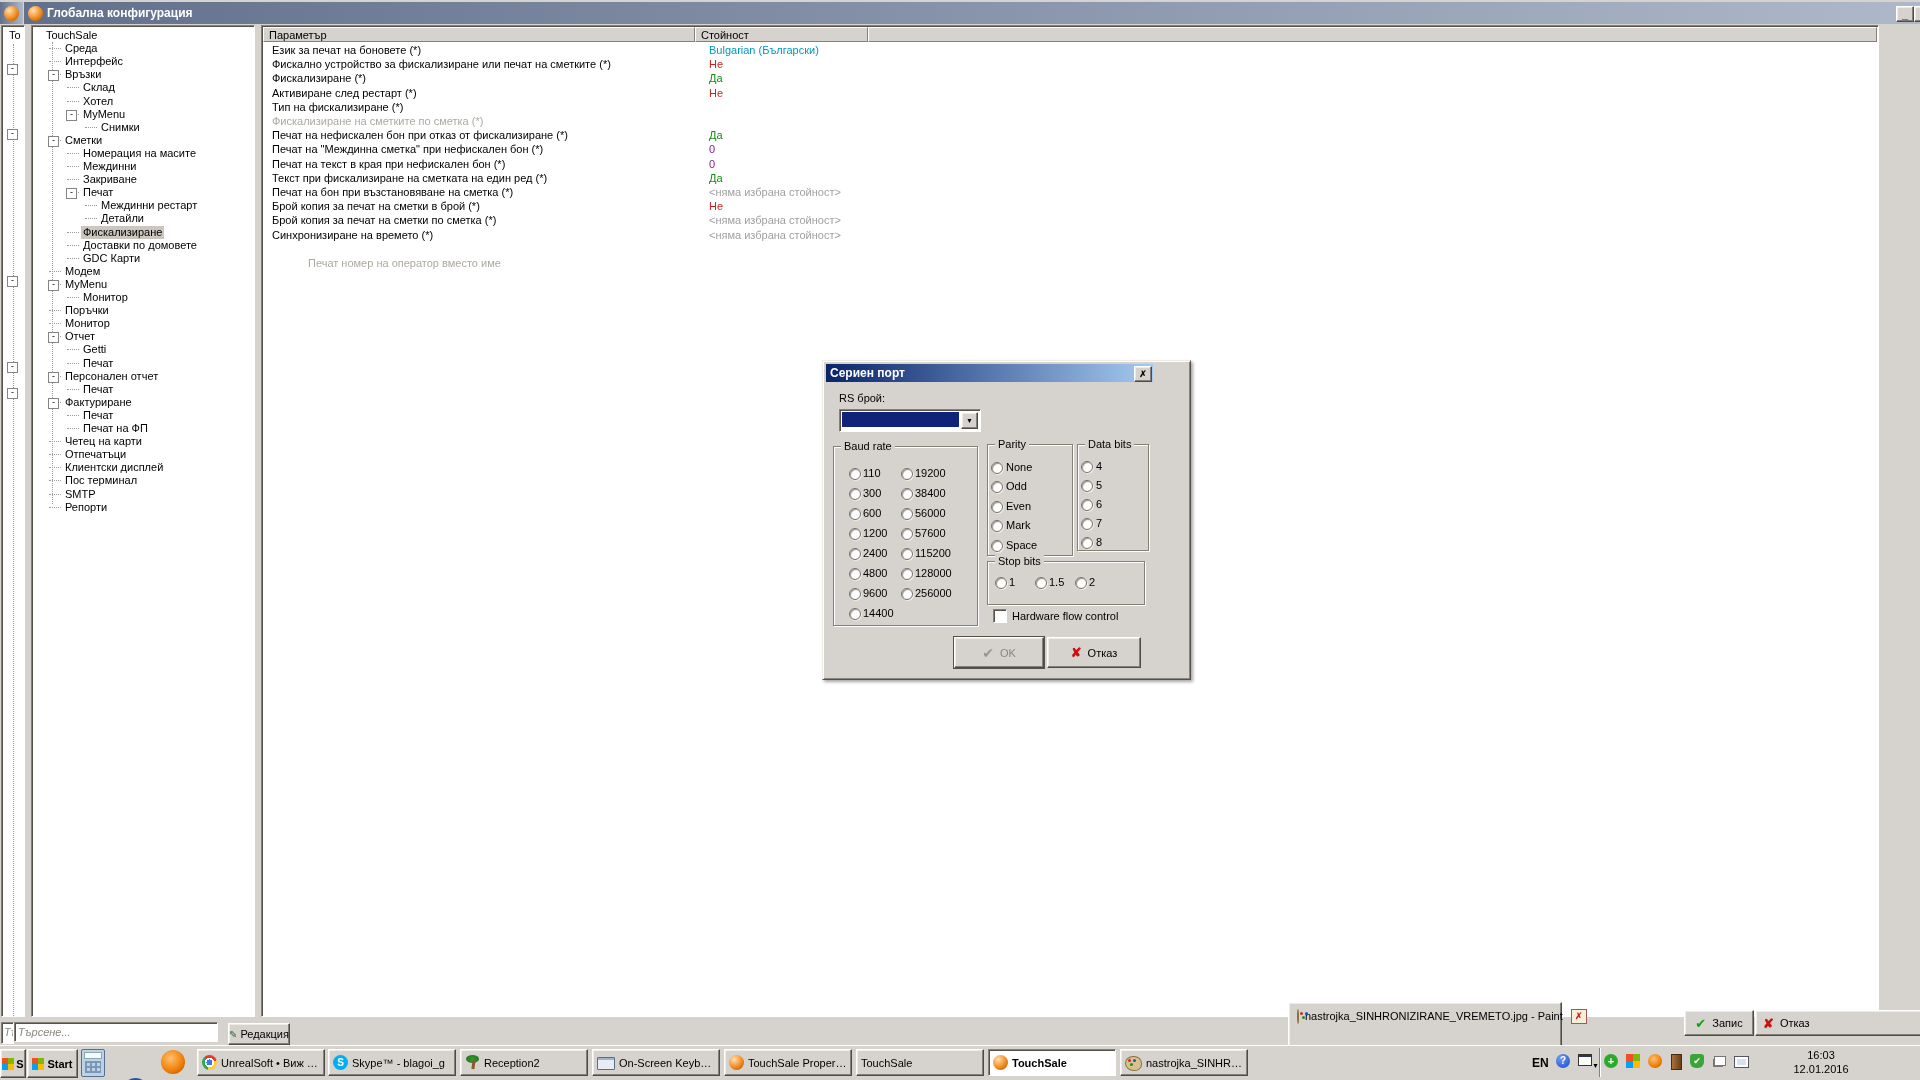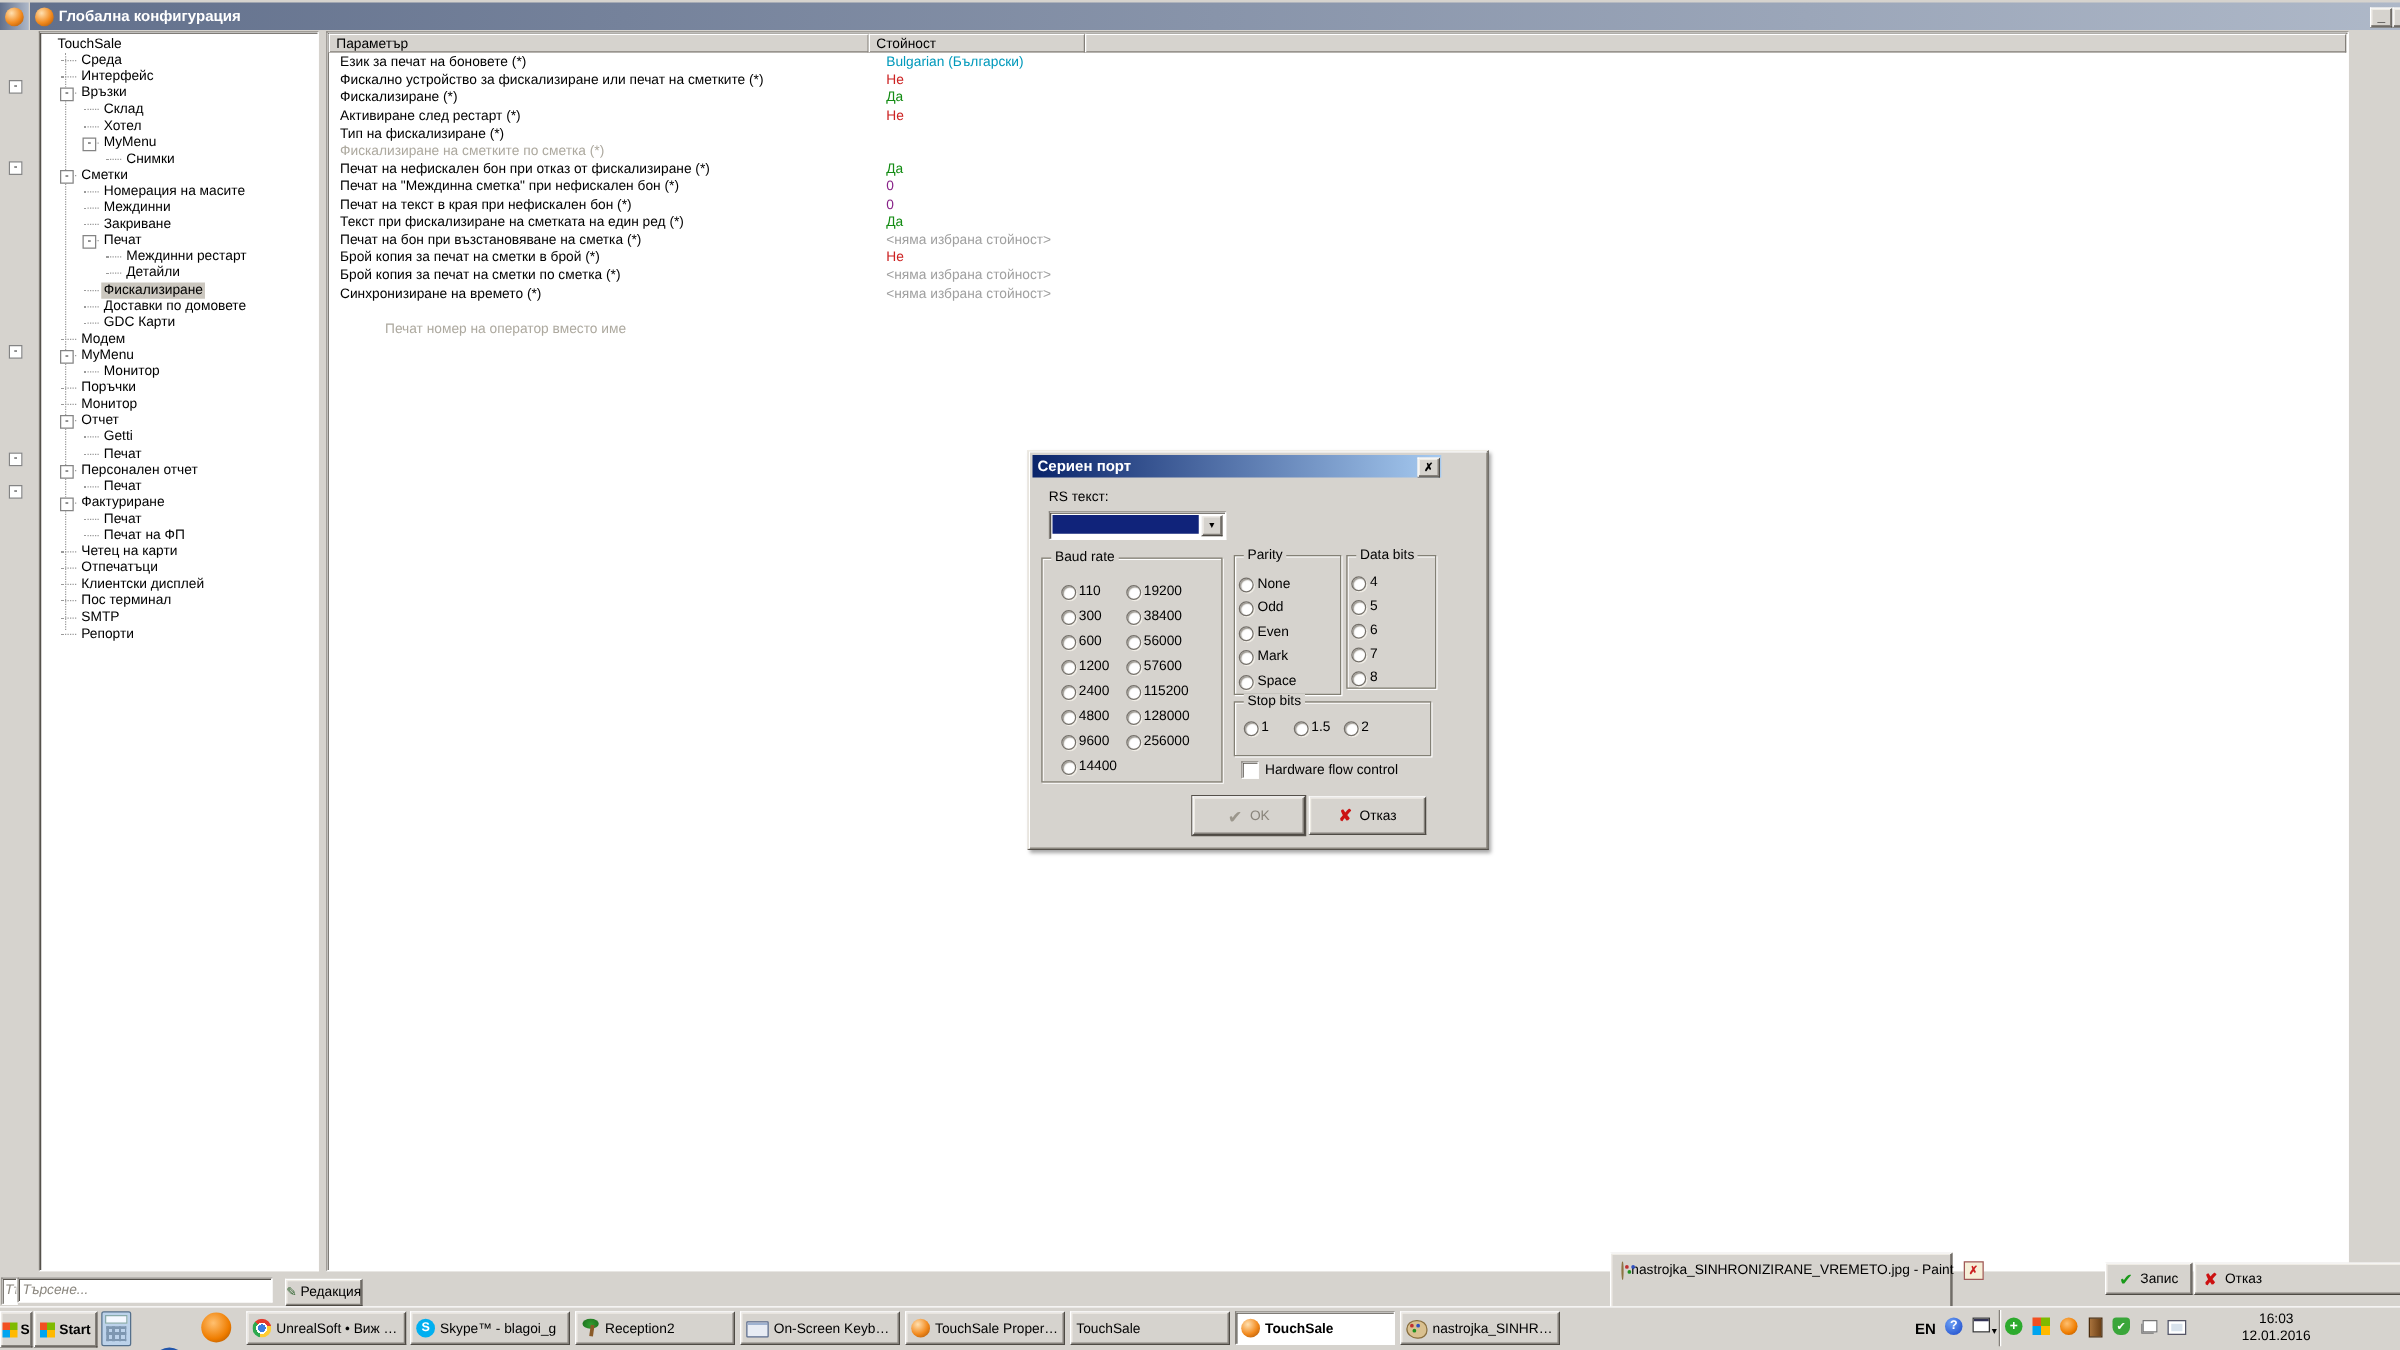--- a/index.html
+++ b/index.html
@@ -64,20 +64,24 @@
   input{font-family:"Liberation Sans",sans-serif;}
   input::placeholder{font-style:italic;color:#8A867E;}
 </style>
 </head>
 <body>
 
 <div id="screen">
 
   <div class="abs tbar" style="left:0;top:2px;width:23px;height:22px;">
     <span class="ico16 i-ts"></span>
+  </div>
+  <div class="abs s" style="left:1px;top:25px;width:22px;height:990px;overflow:hidden;">
+    <span class="abs" style="left:7px;top:3px;">To</span>
+    <div class="vguide" style="left:11px;top:18px;height:980px;"></div>
   </div>
   <div class="expb" style="left:7px;top:64px;">-</div>
   <div class="expb" style="left:7px;top:129px;">-</div>
   <div class="expb" style="left:7px;top:276px;">-</div>
   <div class="expb" style="left:7px;top:362px;">-</div>
   <div class="expb" style="left:7px;top:388px;">-</div>
 
   <div class="abs tbar" style="left:24px;top:2px;width:1896px;height:22px;">
     <span class="ico16 i-ts"></span>
     <span>Глобална конфигурация</span>
@@ -241,21 +245,21 @@
 
   <div id="dlg" class="abs" style="left:822px;top:360px;width:333px;height:318px;background:#D6D3CE;
               border:1px solid;border-color:#EFECE5 #55504A #55504A #EFECE5;
               box-shadow:inset 1px 1px 0 #fff,inset -1px -1px 0 #8A857D,2px 2px 3px rgba(0,0,0,.35);padding-left:34px;">
     <div class="abs tbar tbarblue" style="left:3px;top:3px;width:327px;height:18px;">
       <span>Сериен порт</span>
     </div>
     <div class="abs r btn" style="left:311px;top:5px;width:16px;height:14px;font-size:9px;font-weight:bold;">
       <span>✗</span>
     </div>
-    <span class="abs" style="left:16px;top:31px;">RS текст:</span>
+    <span class="abs" style="left:16px;top:31px;">RS брой:</span>
     <div class="abs s" style="left:16px;top:48px;width:140px;height:21px;background:#fff;">
       <div class="abs" style="left:2px;top:2px;width:117px;height:15px;background:#10237A;"></div>
       <div class="abs r btn" style="left:121px;top:2px;width:15px;height:15px;font-size:7px;">▼</div>
     </div>
 
     <div class="grp" style="left:10px;top:85px;width:143px;height:178px;">
       <span class="glab">Baud rate</span>
     </div>
     <div class="grp" style="left:164px;top:83px;width:84px;height:110px;">
       <span class="glab">Parity</span>

